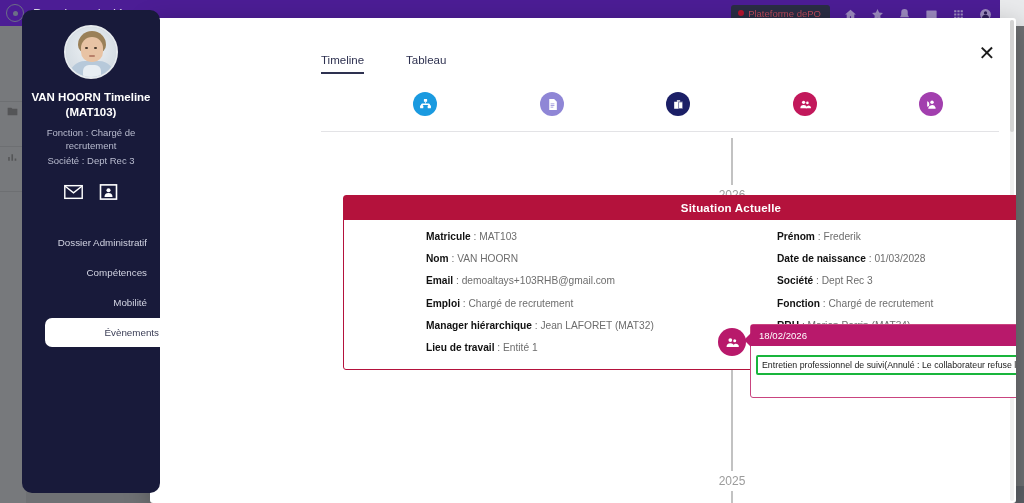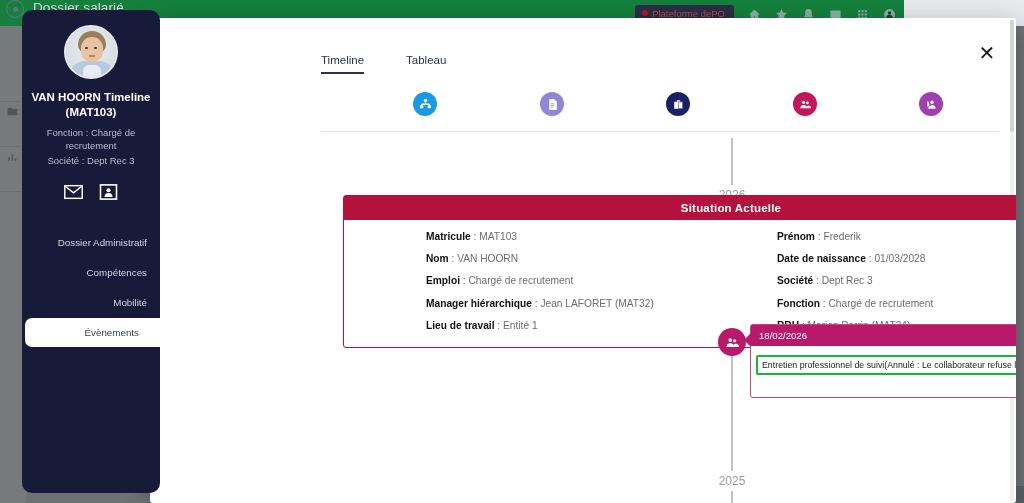--- a/index.html
+++ b/index.html
@@ -6,22 +6,22 @@
   html, body {
     width: 1024px; height: 503px;
     font-family: "Liberation Sans", sans-serif;
     overflow: hidden;
     background: #ffffff;
   }
   #app { position: relative; width: 1024px; height: 503px; overflow: hidden; background:#e9eaec; }
 
   
   .bg-topbar {
-    position: absolute; left: 0; top: 0; width: 904px; height: 26px;
-    background: #15803d; display: flex; 
+    position: absolute; left: 0; top: 0; width: 1000px; height: 26px;
+    background: #4c1d95; display: flex; align-items: center;
   }
   .bg-logo {
     width: 18px; height: 18px; margin-left: 6px; border-radius: 50%;
     border: 1.6px solid #6b6f86; position: relative;
     display: flex; align-items: center; justify-content: center;
   }
   .bg-logo::after {
     content: ""; width: 5px; height: 5px; border-radius: 50%;
     background: #6b6f86;
   }
@@ -123,21 +123,21 @@
   .prof-btn svg { width: 100%; height: 100%; }
 
   .prof-nav { margin-top: 28px; }
   .prof-nav-item {
     height: 30px; display: flex; align-items: center; justify-content: flex-end;
     padding-right: 13px; font-size: 9.8px; color: #d2d4e2; cursor: pointer;
   }
   .prof-nav-item.active {
     background: #ffffff; color: #3a3d55; font-weight: 400;
     border-radius: 7px 0 0 7px;
-    margin-left: 3px; width: 140px; padding-right: 26px;
+    margin-left: 23px; width: 140px; padding-right: 26px;
     height: 29px;
   }
 
   
   .content { position: absolute; left: 160px; top: 0; right: 6px; bottom: 0; }
   .tabs {
     display: flex; gap: 42px; padding: 36px 0 0 11px;
   }
   .tab {
     font-size: 11.5px; color: #2e3150; padding-bottom: 6px; cursor: pointer;
@@ -345,20 +345,23 @@
 
         <div class="card-situation">
           <div class="card-situation-head">Situation Actuelle</div>
           <div class="card-situation-body">
             <div class="col">
               <div class="row-field">
                 <b>Matricule</b> : <span>MAT103</span>
               </div>
               <div class="row-field">
                 <b>Nom</b> : <span>VAN HOORN</span>
+              </div>
+              <div class="row-field">
+                <b>Email</b> : <span>demoaltays+103RHB@gmail.com</span>
               </div>
               <div class="row-field">
                 <b>Emploi</b> : <span>Chargé de recrutement</span>
               </div>
               <div class="row-field">
                 <b>Manager hiérarchique</b> : <span>Jean LAFORET (MAT32)</span>
               </div>
               <div class="row-field">
                 <b>Lieu de travail</b> : <span>Entité 1</span>
               </div>

